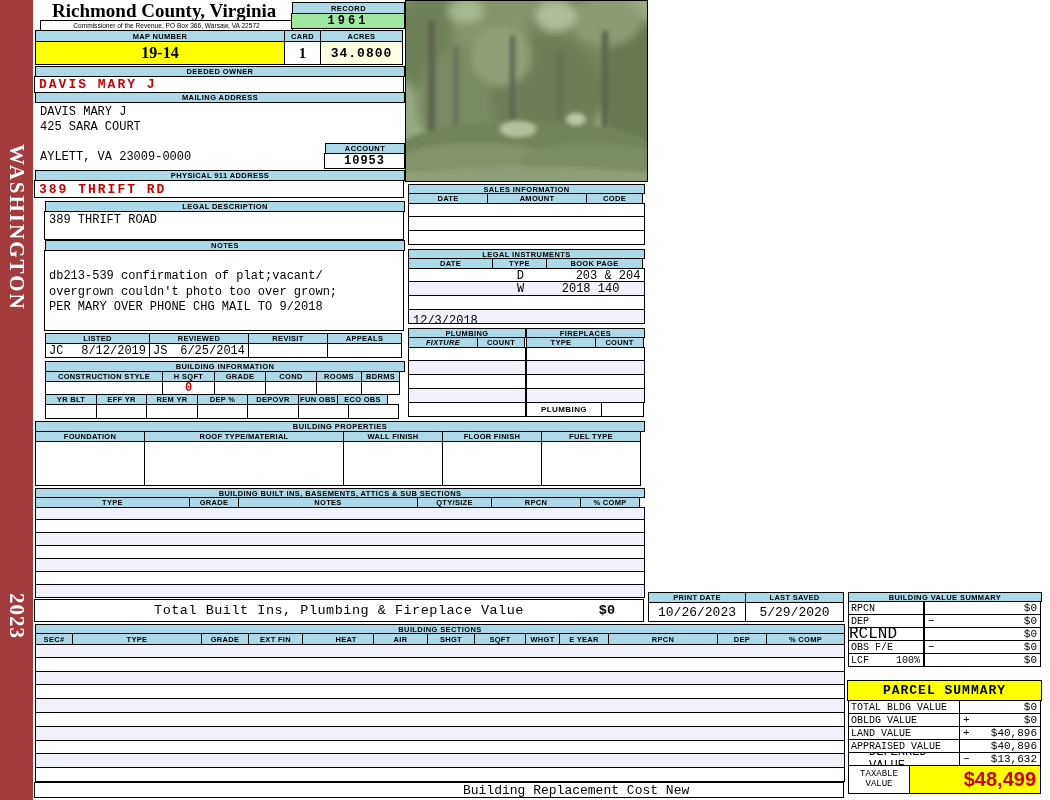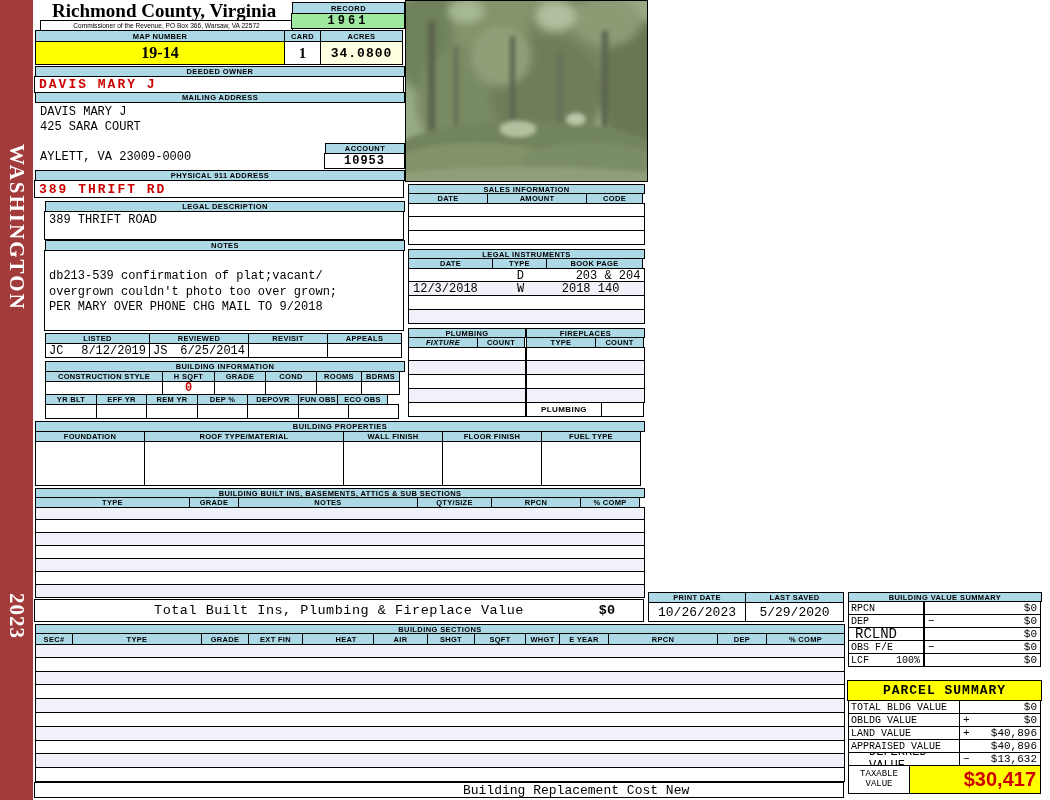--- a/index.html
+++ b/index.html
@@ -256,21 +256,21 @@
       <div class="c ch" style="width:55px;height:11px;">TYPE</div>
       <div class="c ch" style="width:97px;height:11px;">BOOK PAGE</div>
     </div>
     <div class="stripes even-light rowup">
       <div class="srow r mono" style="height:14px; font-size:12px;">
         <span style="width:85px;"></span>
         <span style="width:55px; text-align:center;">D</span>
         <span style="width:97px; padding-left:28px; white-space:nowrap; overflow:visible;">203 &amp; 204</span>
       </div>
       <div class="srow r mono" style="height:14px; font-size:12px;">
-        <span style="width:85px; padding-left:4px;">12/3/2018</span>
+        <span style="width:85px; padding-left:4px;margin-top:32px;">12/3/2018</span>
         <span style="width:55px; text-align:center;">W</span>
         <span style="width:97px; padding-left:14px; white-space:nowrap;">2018 140</span>
       </div>
       <div class="srow" style="height:14px;"></div>
       <div class="srow" style="height:14px;"></div>
     </div>
   </div>
 
   <div class="abs" style="left:408px; top:328px; width:118px;">
     <div class="bar" style="height:10px;">PLUMBING</div>
@@ -362,21 +362,21 @@
     <div class="r rowup">
       <div class="c mono" style="width:77px;height:14px; font-size:10px; justify-content:flex-start; padding-left:2px; border-right:2px solid #000;">DEP</div>
       <div class="c" style="width:117px;height:14px;">
         <div class="opv">
             <span class="op">−</span>
             <span class="val">$0</span>
           </div>
       </div>
     </div>
     <div class="r rowup">
-      <div class="c mono" style="width:77px;height:14px; font-size:14px; justify-content:flex-start; padding-left:6px; border-right:2px solid #000;">RCLND</div>
+      <div class="c mono" style="width:77px;height:14px; font-size:16px; justify-content:flex-start; padding-left:0; border-right:2px solid #000;">RCLND</div>
       <div class="c" style="width:117px;height:14px;">
         <div class="opv">
             <span class="op"></span>
             <span class="val">$0</span>
           </div>
       </div>
     </div>
     <div class="r rowup">
       <div class="c mono" style="width:77px;height:14px; font-size:10px; justify-content:flex-start; padding-left:2px; border-right:2px solid #000;">OBS F/E</div>
       <div class="c" style="width:117px;height:14px;">
@@ -443,18 +443,18 @@
       <div class="c" style="width:82px;height:14px;">
         <div class="opv">
             <span class="op">−</span>
             <span class="val">$13,632</span>
           </div>
       </div>
     </div>
     <div class="r rowup">
       <div class="c mono vcell" style="width:62px;height:29px; font-size:9px;">TAXABLE VALUE</div>
       <div class="c" style="width:132px;height:29px; background:var(--yellow); justify-content:flex-end; padding-right:4px;">
-        <span class="redtxt" style="font:bold 20px 'Liberation Sans',sans-serif;">$30,417</span>
+        <span class="redtxt" style="font:bold 20px 'Liberation Sans',sans-serif;">$48,499</span>
       </div>
     </div>
   </div>
 
 </div>
 
 </body></html>

